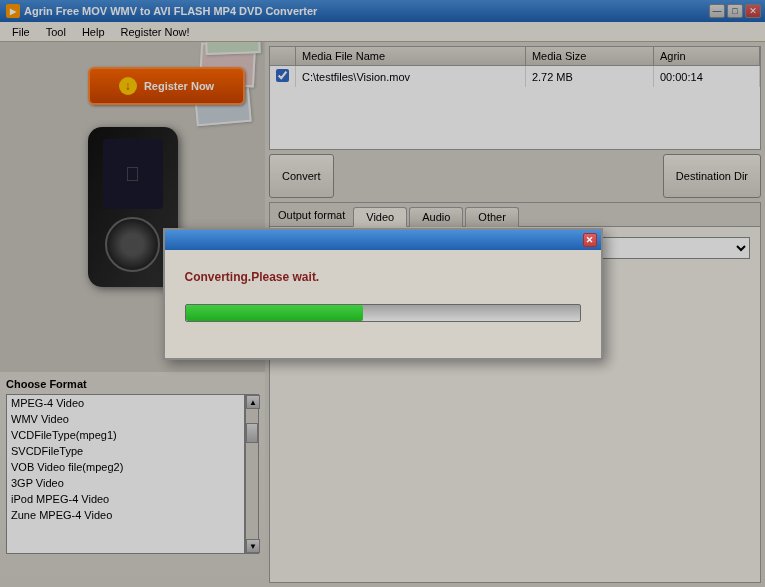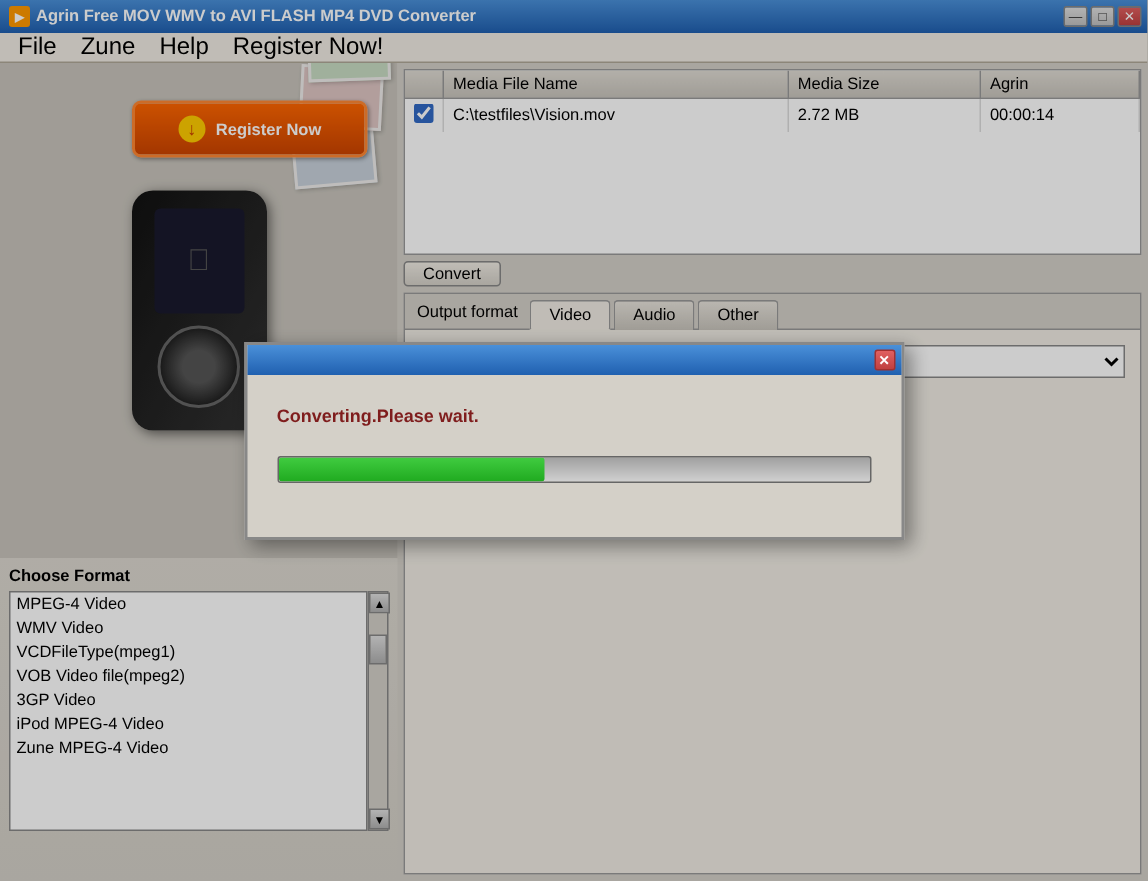--- a/index.html
+++ b/index.html
@@ -67,21 +67,21 @@
     .menu-bar {
       background: #f0ece4;
       height: 20px;
       display: flex;
       align-items: center;
       padding: 0 4px;
       border-bottom: 1px solid #b0a898;
     }
     .menu-item {
       padding: 2px 8px;
-      font-size: 16px;
+      font-size: 11px;
       color: #000;
       cursor: pointer;
     }
 
     
     .main-content {
       display: flex;
       height: calc(587px - 42px);
     }
 
@@ -243,21 +243,21 @@
 
     
     .right-panel {
       flex: 1;
       display: flex;
       flex-direction: column;
     }
 
     
     .file-table-container {
-      height: 124px;
+      height: 104px;
       border: 1px solid #999;
       margin: 4px 4px 0 4px;
       background: white;
       overflow: hidden;
     }
     .file-table {
       width: 100%;
       border-collapse: collapse;
       font-size: 11px;
     }
@@ -284,21 +284,21 @@
     }
 
     
     .bottom-toolbar {
       display: flex;
       align-items: center;
       padding: 4px;
       gap: 4px;
     }
     .toolbar-btn {
-      height: 17px;
+      height: 44px;
       padding: 0 12px;
       background: linear-gradient(to bottom, #f0ece4, #d4d0c8);
       border: 1px solid #888;
       border-radius: 3px;
       font-size: 11px;
       cursor: pointer;
     }
     .dest-btn {
       margin-left: auto;
     }
@@ -457,21 +457,21 @@
   </div>
   <div class="title-controls">
     <div class="title-btn">—</div>
     <div class="title-btn">□</div>
     <div class="title-btn close-btn">✕</div>
   </div>
 </div>
 
 <div class="menu-bar">
   <div class="menu-item">File</div>
-  <div class="menu-item">Zune</div>
+  <div class="menu-item">Tool</div>
   <div class="menu-item">Help</div>
   <div class="menu-item">Register Now!</div>
 </div>
 
 <div class="main-content">
 
   <div class="left-panel">
     <div class="logo-area">
 
       <div class="register-btn-img" style="position:absolute;top:25px;left:88px;z-index:10;">
@@ -495,20 +495,21 @@
       </div>
     </div>
 
     <div class="format-section">
       <div class="format-label">Choose Format</div>
       <div class="format-list-container">
         <div class="format-list" id="format-list">
             <div class="format-list-item">MPEG-4 Video</div>
             <div class="format-list-item">WMV Video</div>
             <div class="format-list-item">VCDFileType(mpeg1)</div>
+            <div class="format-list-item">SVCDFileType</div>
             <div class="format-list-item">VOB Video file(mpeg2)</div>
             <div class="format-list-item">3GP Video</div>
             <div class="format-list-item">iPod MPEG-4 Video</div>
             <div class="format-list-item">Zune MPEG-4 Video</div>
           </div>
         <div class="list-scrollbar">
           <div class="scrollbar-btn">▲</div>
           <div style="flex:1;background:#d4d0c8;">
             <div class="scrollbar-thumb"></div>
           </div>
@@ -538,20 +539,21 @@
       <td>C:\testfiles\Vision.mov</td>
       <td>2.72 MB</td>
       <td>00:00:14</td>
     </tr>
           </tbody>
       </table>
     </div>
 
     <div class="bottom-toolbar">
       <button class="toolbar-btn">Convert</button>
+      <button class="toolbar-btn dest-btn">Destination Dir</button>
     </div>
 
     <div class="output-area">
       <div class="tab-bar">
         <span style="font-size:11px;padding:3px 8px 3px 0;color:#000;">Output format</span>
         <div class="tab active">Video</div>
         <div class="tab">Audio</div>
         <div class="tab">Other</div>
       </div>
       <div class="tab-content">

